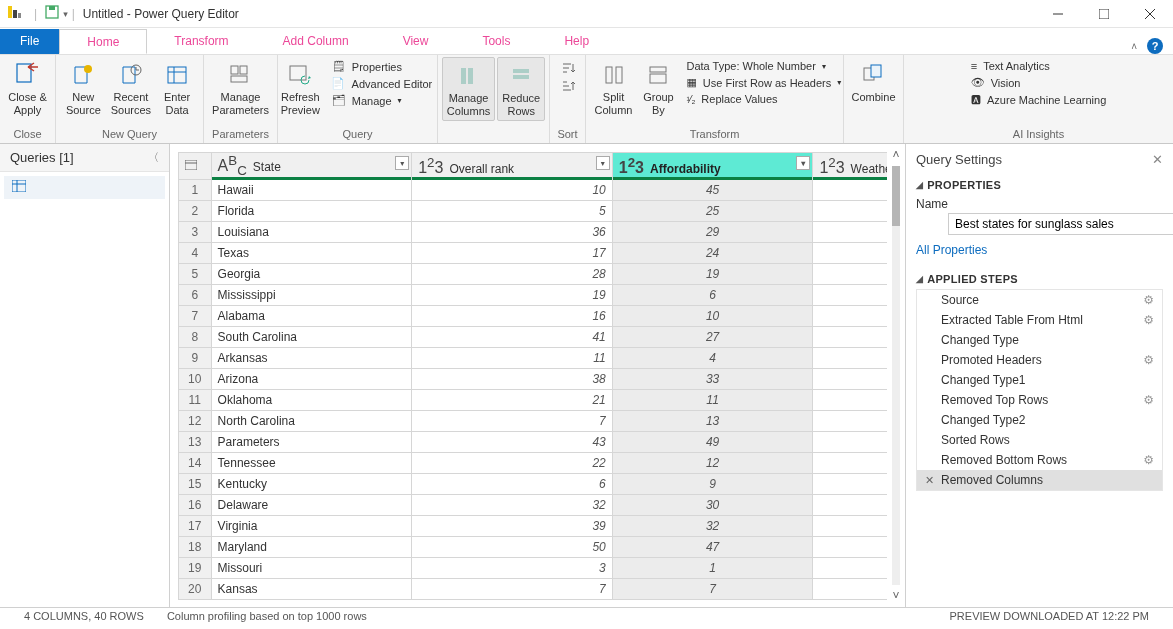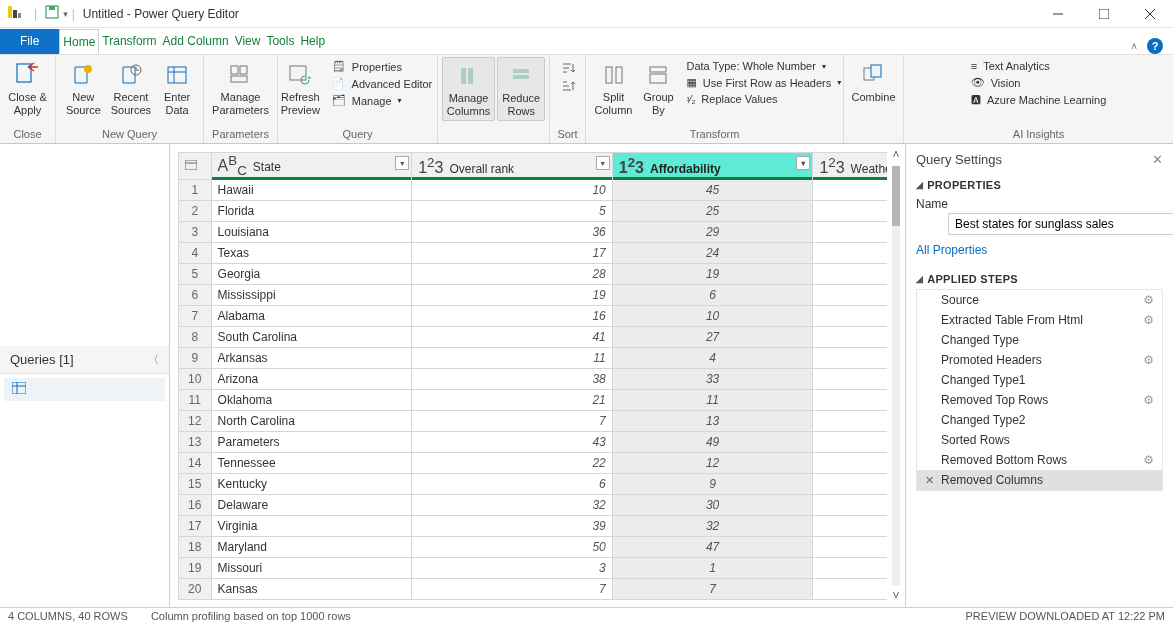--- a/index.html
+++ b/index.html
@@ -5,36 +5,36 @@
 * { margin: 0; padding: 0; box-sizing: border-box; font-family: "Segoe UI", Tahoma, sans-serif; }
 body { width: 1173px; height: 629px; background: #fff; font-size: 12px; color: #333; overflow: hidden; position: relative; }
 .titlebar { height: 28px; display: flex; align-items: center; background: #fff; border-bottom: 1px solid #e5e5e5; }
 .ti-icon { width: 20px; height: 20px; margin: 0 4px 0 6px; }
 .ti-save { margin: 0 4px; color: #555; }
 .ti-sep { color: #bbb; margin: 0 4px; }
 .ti-title { margin-left: 4px; }
 .ti-controls { margin-left: auto; display: flex; }
 .ti-btn { width: 46px; height: 28px; display: flex; align-items: center; justify-content: center; }
 .tabbar { display: flex; align-items: flex-end; height: 26px; background: #fff; position: relative; }
-.tab { padding: 0 3px; height: 25px; line-height: 25px; color: #15803d; cursor: pointer; }
+.tab { padding: 0 27px; height: 25px; line-height: 25px; color: #ec4899; cursor: pointer; }
 .tab.file { background: #0e72c9; color: #fff; padding: 0 20px; }
 .tab.active { border: 1px solid #d0d0d0; border-bottom: 1px solid #fff; background: #fff; }
 .tab-help { margin-left: auto; display: flex; align-items: center; gap: 10px; padding-right: 10px; color: #666; }
 .ribbon { display: flex; background: #f5f5f5; border-top: 1px solid #e0e0e0; border-bottom: 1px solid #c8c8c8; height: 90px; }
 .group { display: flex; flex-direction: column; align-items: center; border-right: 1px solid #dcdcdc; padding: 2px 4px; }
 .group-body { flex: 1; display: flex; align-items: flex-start; gap: 2px; }
 .group-label { font-size: 11px; color: #666; height: 14px; line-height: 14px; }
 .big-btn { display: flex; flex-direction: column; align-items: center; justify-content: flex-start; padding: 2px 4px; min-width: 40px; cursor: pointer; }
 .big-btn .ico { height: 32px; display: flex; align-items: center; justify-content: center; }
 .big-btn .lbl { font-size: 11px; text-align: center; line-height: 13px; }
 .small-list { display: flex; flex-direction: column; gap: 2px; padding: 2px 2px; }
 .small-btn { display: flex; align-items: center; gap: 6px; padding: 1px 4px; font-size: 11px; cursor: pointer; white-space: nowrap; }
 .sel-group-btn { border: 1px solid #c9c9c9; background: #e7e7e7; border-radius: 2px; }
 .workspace { display: flex; height: calc(629px - 28px - 26px - 90px - 22px); }
-.queries-pane { width: 170px; border-right: 1px solid #d0d0d0; display: flex; flex-direction: column; justify-content: center; }
+.queries-pane { width: 170px; border-right: 1px solid #d0d0d0; display: flex; flex-direction: column; }
 .pane-header { padding: 6px 10px; display: flex; align-items: center; justify-content: space-between; background: #f5f5f5; border-bottom: 1px solid #e5e5e5; font-size: 13px; }
 .q-item { display: flex; align-items: center; gap: 6px; padding: 4px 8px; margin: 4px 4px; background: #eef3f8; }
 .grid-wrap { flex: 1; display: flex; overflow: hidden; }
 .grid-inner { flex: 1; overflow: hidden; margin: 8px 0 0 8px; position: relative; }
 .grid { border-collapse: collapse; width: 836px; table-layout: fixed; }
 .grid th, .grid td { border: 1px solid #d6d6d6; height: 21px; padding: 0 6px; font-size: 12px; }
 .grid th { background: #f0f0f0; text-align: left; position: relative; font-weight: normal; color: #333; }
 .grid th.sel { background: #5eead4; color: #222; font-weight: bold; }
 .grid th .type-icon { color: #444; font-size: 16px; margin-right: 6px; }
 .grid th .filter { position: absolute; right: 2px; top: 3px; width: 14px; height: 14px; border: 1px solid #aaa; background: #fff; display: flex; align-items: center; justify-content: center; font-size: 8px; color: #555; }
@@ -51,21 +51,21 @@
 .settings-header { display: flex; align-items: center; justify-content: space-between; padding: 8px 0; font-size: 13px; color: #444; }
 .section-h { font-weight: bold; font-size: 11px; letter-spacing: .3px; margin: 4px 0; display: flex; align-items: center; gap: 4px; }
 .section-h .tri { font-size: 9px; color: #555; }
 .name-input { width: 100%; border: 1px solid #ccc; padding: 3px 6px; font-size: 12px; margin-left: 32px; }
 .link { color: #0d6cbf; font-size: 12px; margin: 8px 0 12px; cursor: pointer; }
 .steps { border: 1px solid #e5e5e5; }
 .step { display: flex; align-items: center; padding: 3px 8px 3px 24px; position: relative; font-size: 12px; }
 .step .gear { margin-left: auto; color: #999; }
 .step.selected { background: #e0e0e0; }
 .step .xmark { position: absolute; left: 8px; color: #666; font-size: 11px; }
-.statusbar { height: 16px; border-top: 1px solid #d0d0d0; background: #fff; display: flex; align-items: center; padding: 0 8px; font-size: 11px; color: #555; }
+.statusbar { height: 16px; border-top: 1px solid #d0d0d0; background: #fff; display: flex; align-items: center; padding: 0 24px; font-size: 11px; color: #555; }
 .statusbar .right { margin-left: auto; }
 </style>
 </head>
 <body>
 
 <div class="titlebar">
   <span class="ti-icon">
     <svg width="16" height="16">
         <rect x="2" y="2" width="4" height="12" fill="#f2c811"></rect>
         <rect x="7" y="6" width="4" height="8" fill="#444"></rect>

